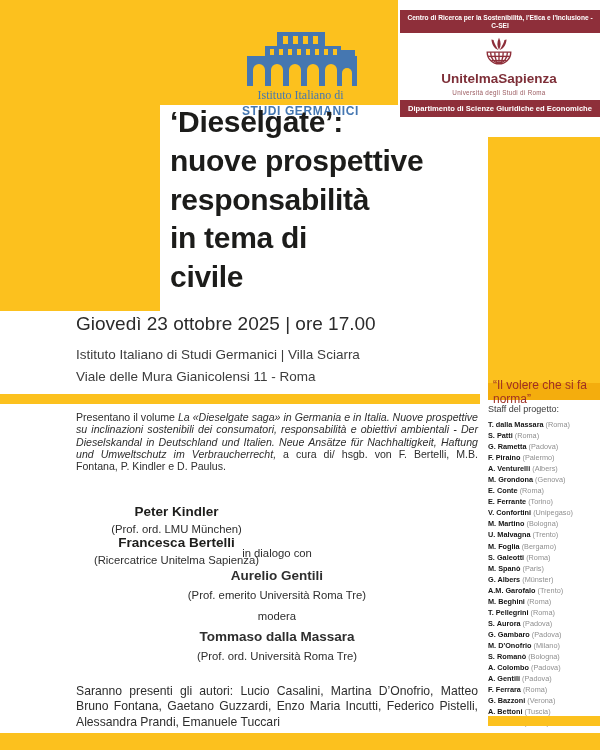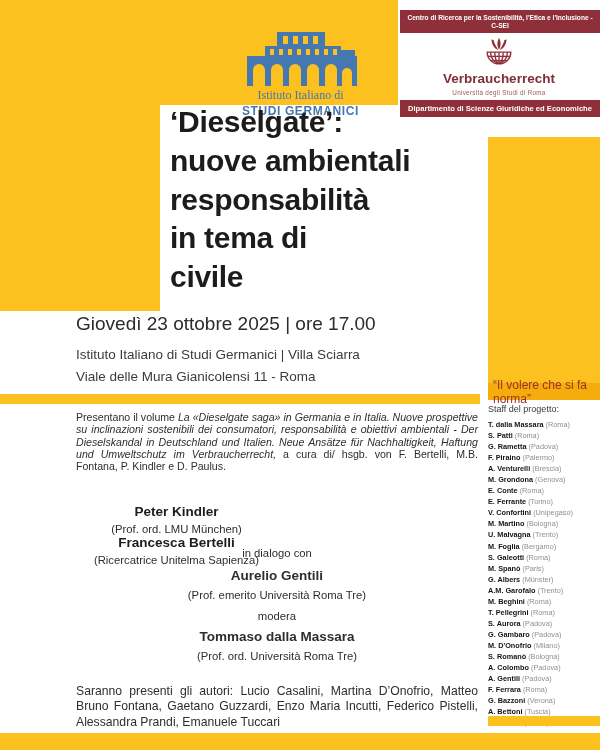--- a/index.html
+++ b/index.html
@@ -118,28 +118,28 @@
       <g fill="none" stroke="#8e2f3a" stroke-width="1.6">
         <path d="M6 18 A14 14 0 0 0 34 18 Z"></path>
         <path d="M10 18 A10 13 0 0 0 30 18"></path>
         <path d="M15 18 A5 13 0 0 0 25 18"></path>
         <line x1="20" y1="18" x2="20" y2="32"></line>
         <line x1="7" y1="23" x2="33" y2="23"></line>
         <line x1="11" y1="28" x2="29" y2="28"></line>
       </g>
     </svg>
   </div>
-  <div class="uni-name">Verbraucherrecht</div>
+  <div class="uni-name">UnitelmaSapienza</div>
   <div class="uni-sub">Università degli Studi di Roma</div>
   <div class="banner banner2">Dipartimento di Scienze Giuridiche ed Economiche</div>
 </div>
 
 <div class="abs title">
   <div>‘Dieselgate’:</div>
-  <div>nuove ambientali</div>
+  <div>nuove prospettive</div>
   <div>responsabilità</div>
   <div>in tema di</div>
   <div>civile</div>
 </div>
 
 <div class="abs event">
   <div class="event-dt">Giovedì 23 ottobre 2025 | ore 17.00</div>
   <div class="event-line">Istituto Italiano di Studi Germanici | Villa Sciarra</div>
   <div class="event-line">Viale delle Mura Gianicolensi 11 - Roma</div>
 </div>
@@ -173,21 +173,21 @@
   <div>
 
       <div class="staff-item"><b>T. dalla Massara</b> <span>(Roma)</span></div>
 
       <div class="staff-item"><b>S. Patti</b> <span>(Roma)</span></div>
 
       <div class="staff-item"><b>G. Rametta</b> <span>(Padova)</span></div>
 
       <div class="staff-item"><b>F. Piraino</b> <span>(Palermo)</span></div>
 
-      <div class="staff-item"><b>A. Venturelli</b> <span>(Brescia)</span></div>
+      <div class="staff-item"><b>A. Venturelli</b> <span>(Albers)</span></div>
 
       <div class="staff-item"><b>M. Grondona</b> <span>(Genova)</span></div>
 
       <div class="staff-item"><b>E. Conte</b> <span>(Roma)</span></div>
 
       <div class="staff-item"><b>E. Ferrante</b> <span>(Torino)</span></div>
 
       <div class="staff-item"><b>V. Confortini</b> <span>(Unipegaso)</span></div>
 
       <div class="staff-item"><b>M. Martino</b> <span>(Bologna)</span></div>

